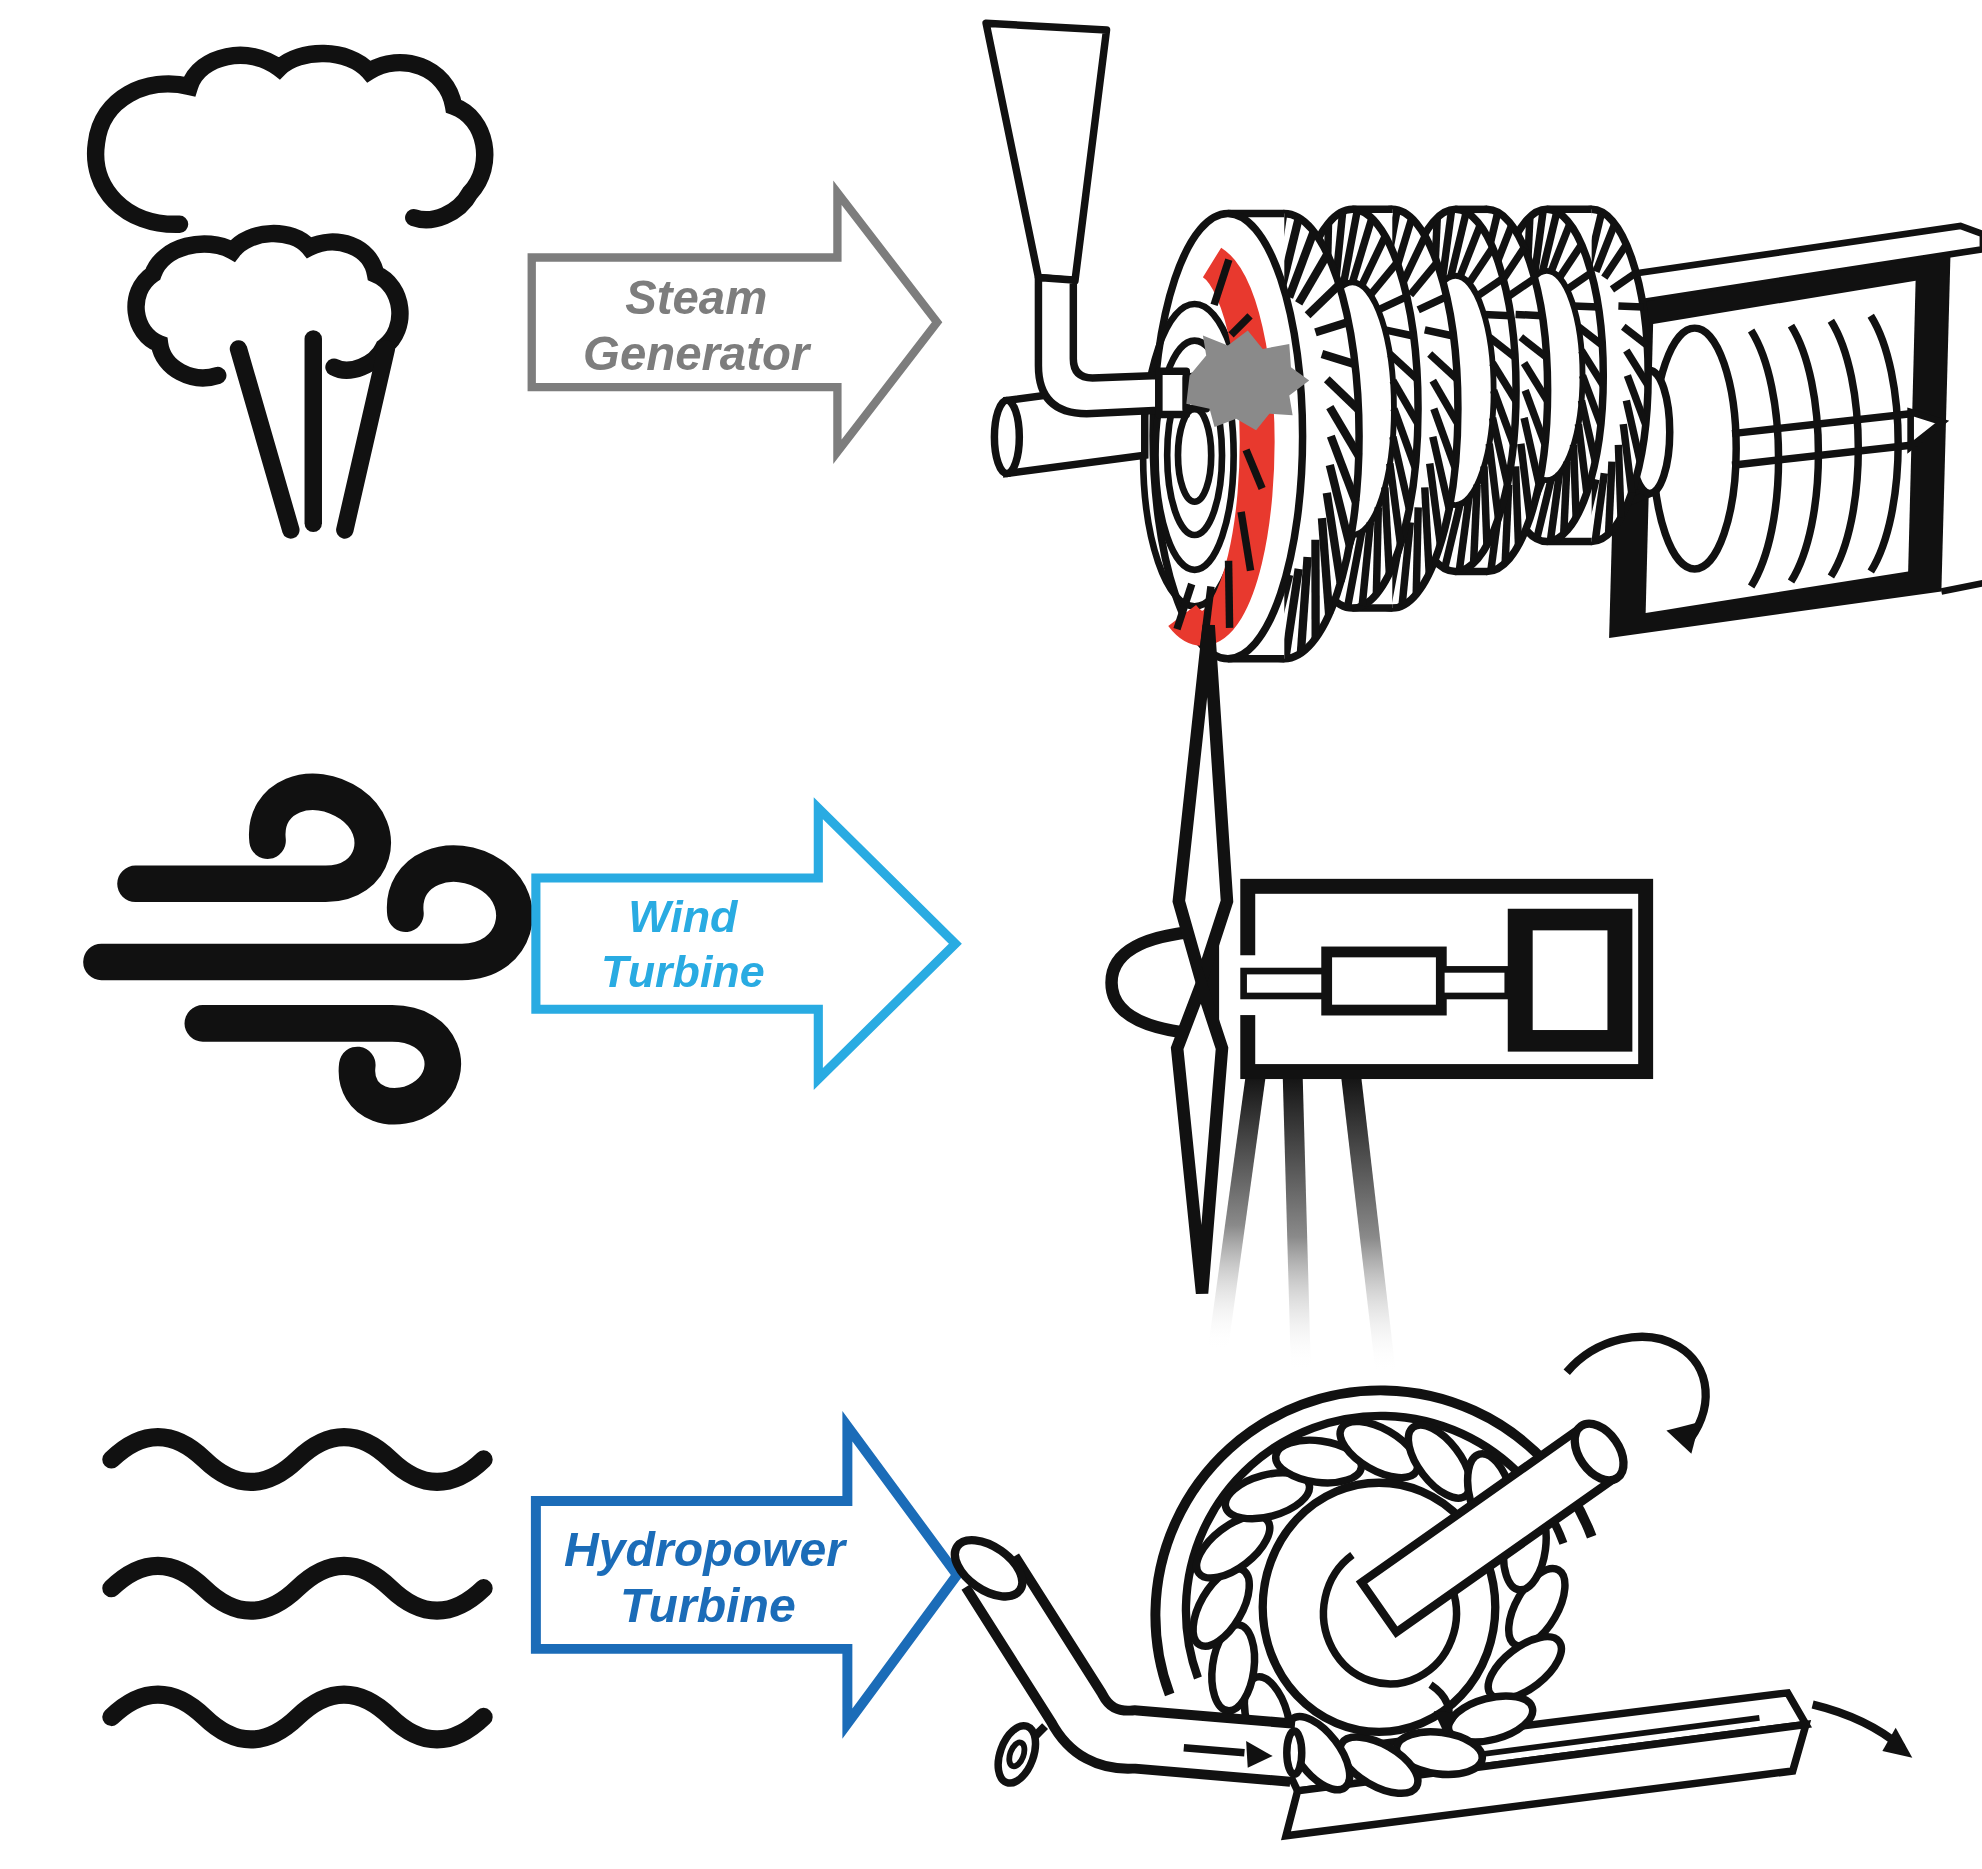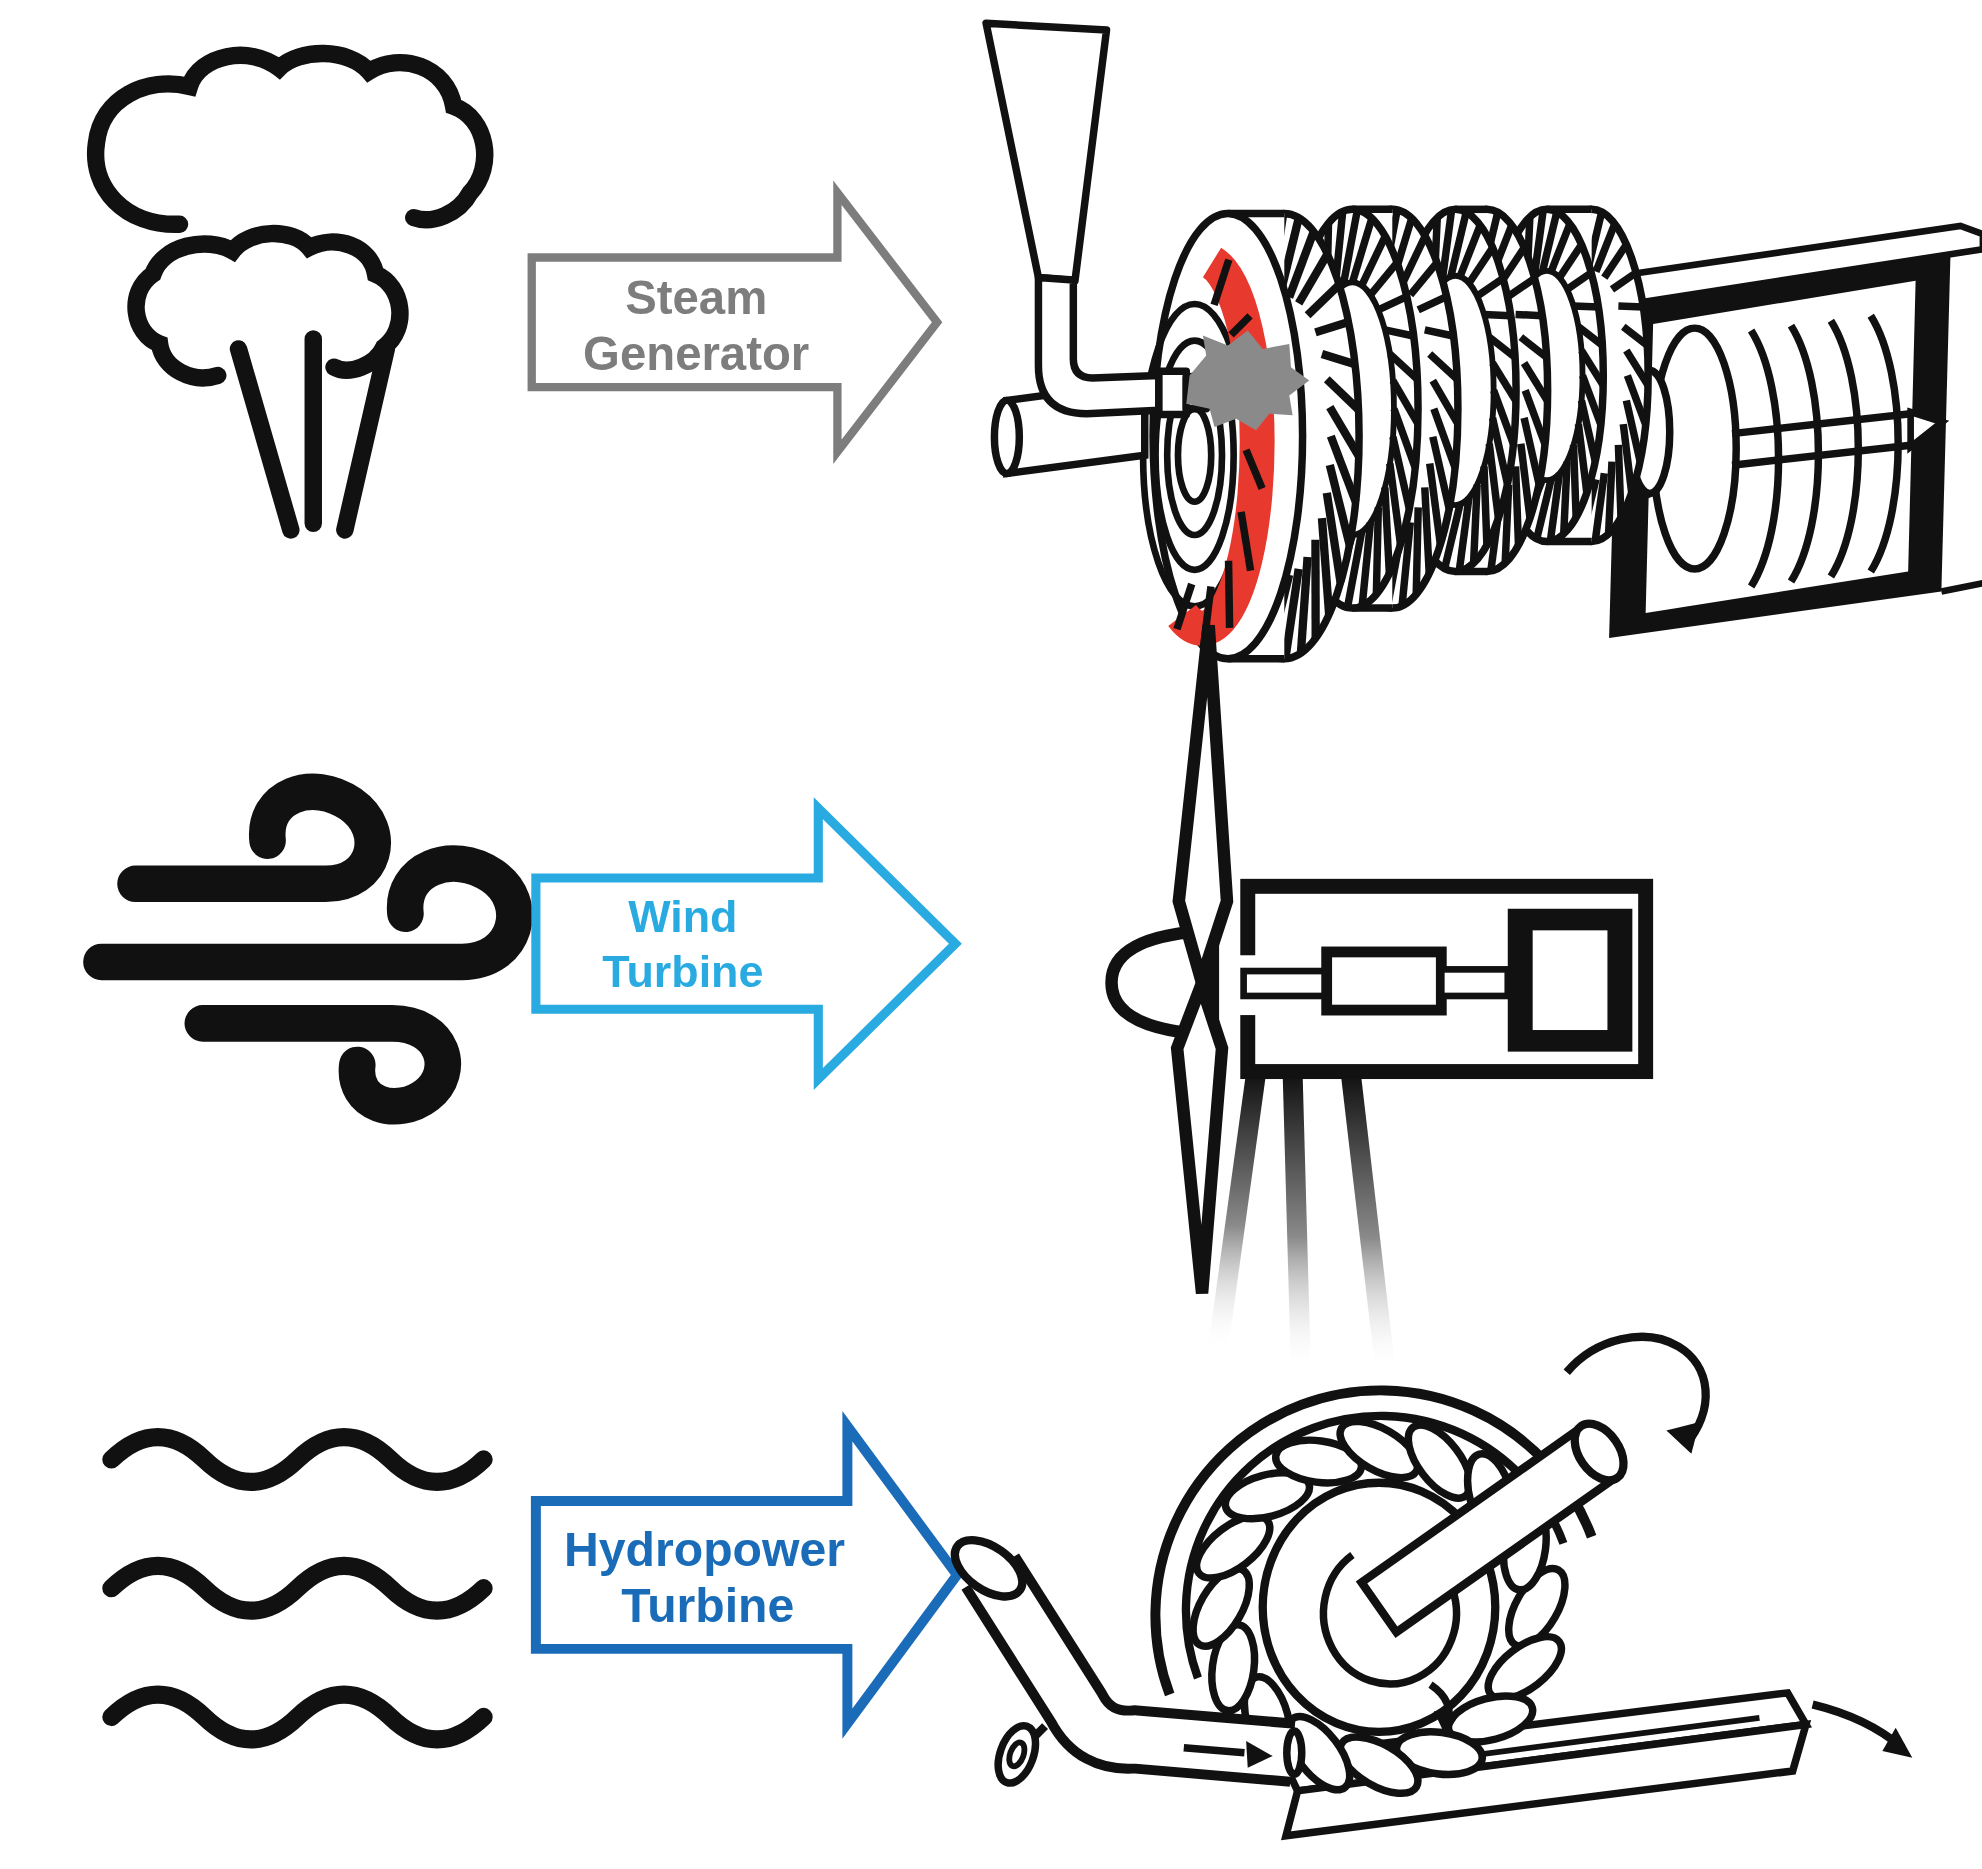--- a/index.html
+++ b/index.html
@@ -1,16 +1,16 @@
 <!DOCTYPE html>
 <html style="font-size:13.3px"><head>
 <meta charset="utf-8">
 <style>
   html,body{margin:0;padding:0;background:#fff;}
-  .canvas{position:relative;width:1983px;height:1869px;background:#fff;overflow:hidden;}
+  .canvas{position:relative;width:1983px;height:1869px;background:#fff;overflow:hidden;font-style:italic;}
   svg{position:absolute;left:0;top:0;}
   text{font-family:"Liberation Sans",sans-serif;font-weight:700;text-anchor:middle;}
 </style>
 </head>
 <body>
 
 <div class="canvas">
 <svg width="1983" height="1869" viewBox="0 0 2387 2250">
   <defs>
     <linearGradient id="legGrad" x1="0" y1="0" x2="0" y2="1">

